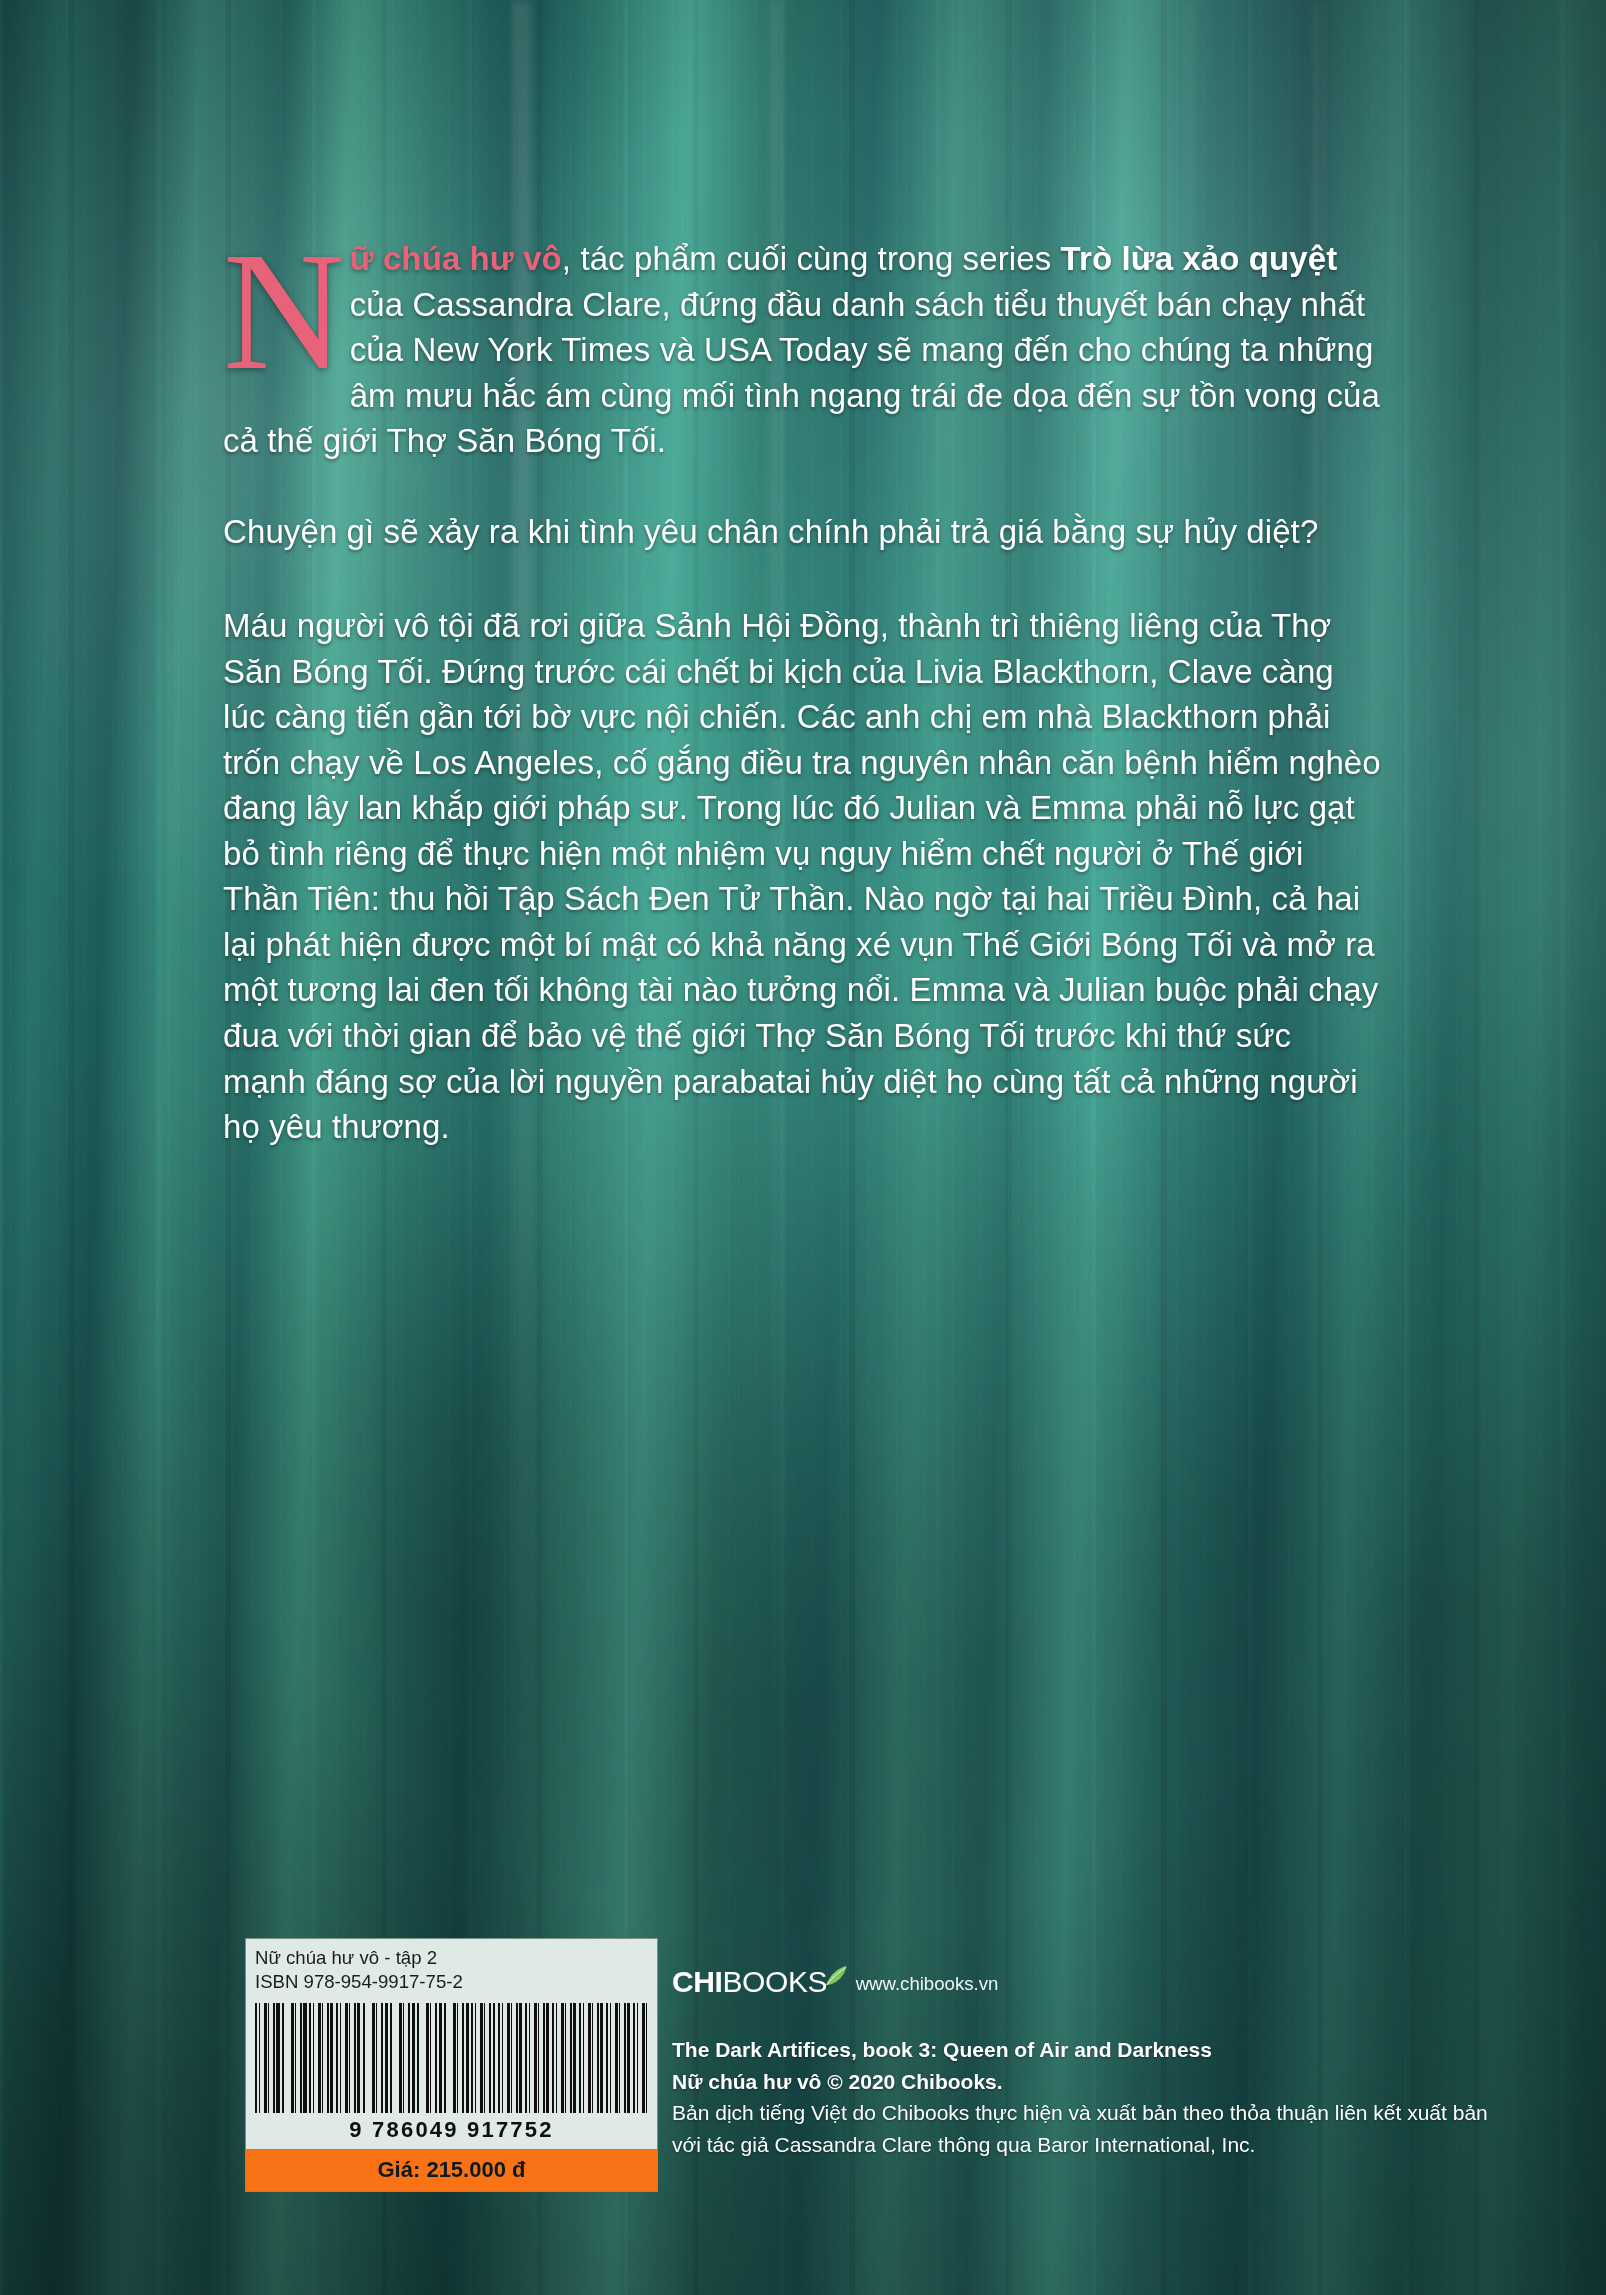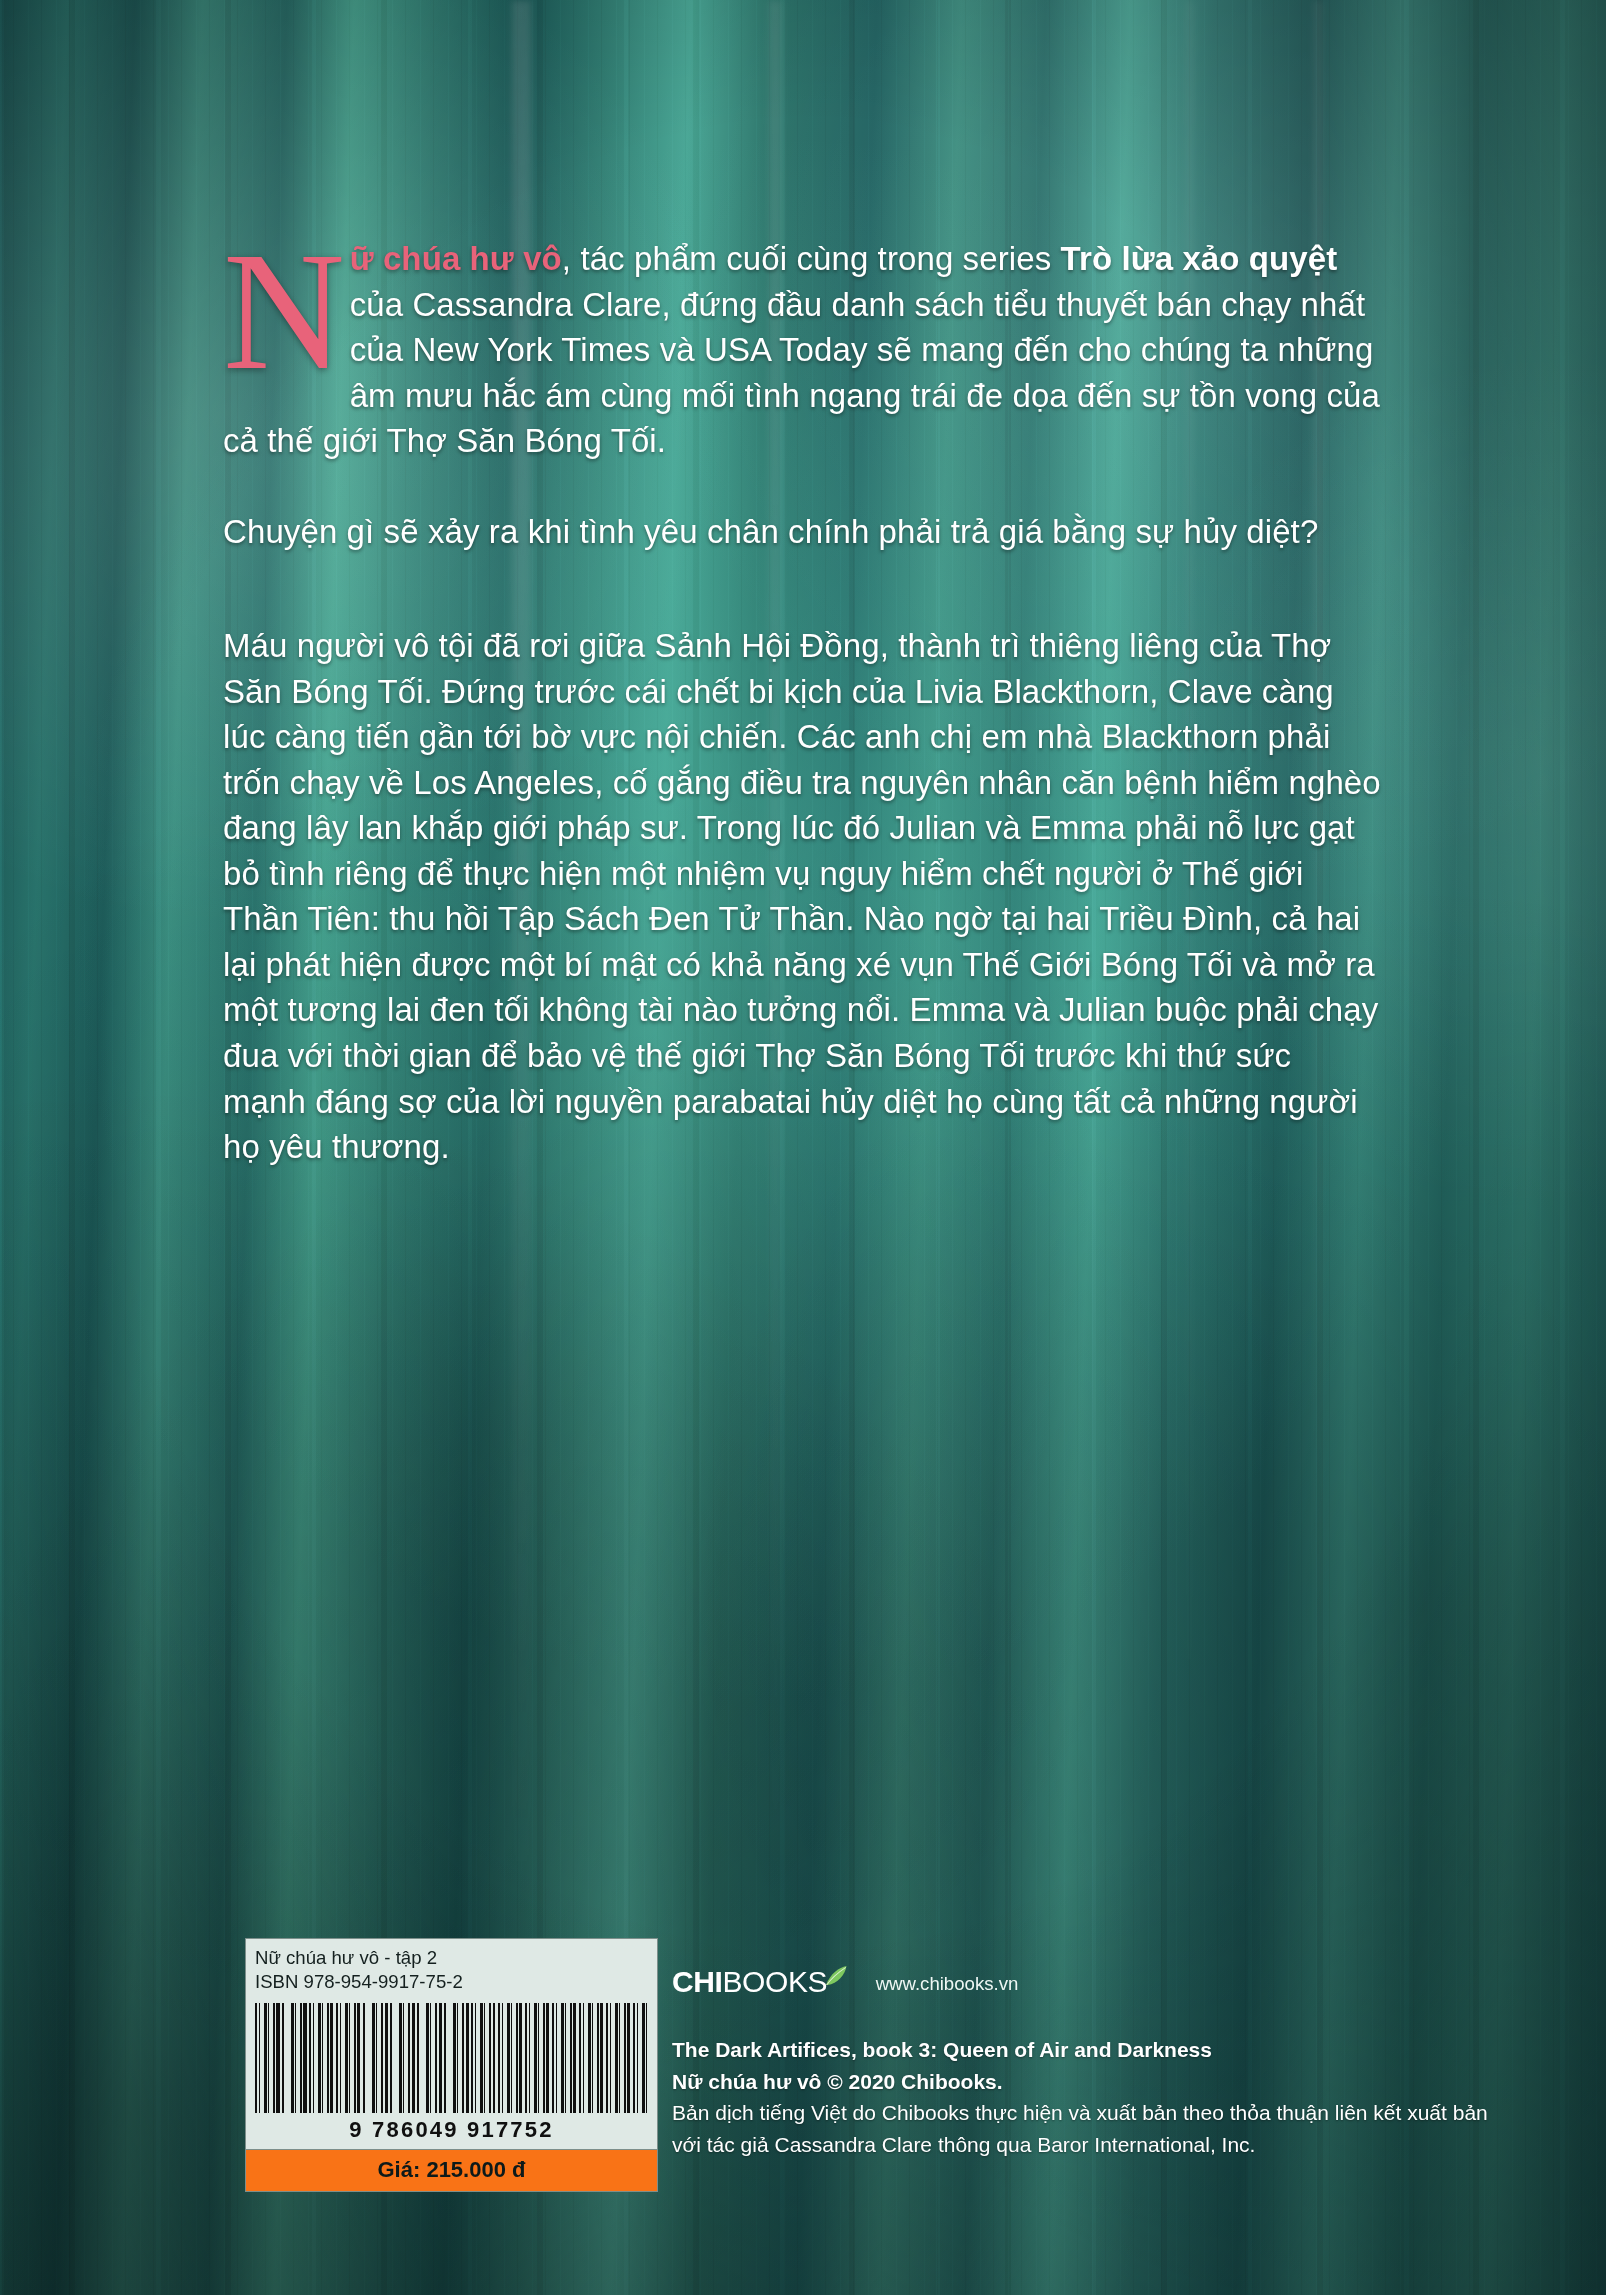--- a/index.html
+++ b/index.html
@@ -78,21 +78,21 @@
     top: 236px;
     width: 1158px;
     color: #ffffff;
     font-size: 33px;
     line-height: 1.38;
     letter-spacing: 0.1px;
     text-shadow: 0 1.5px 3.7px rgba(0,0,0,0.42);
   }
   .para { margin: 0 0 34px 0; }
   .para.first { margin-bottom: 45px; }
-  .para.second { margin-bottom: 69px; }
+  .para.second { margin-bottom: 49px; }
   .para.third { margin-bottom: 12px; }
 
   .dropcap {
     float: left;
     font-family: "Liberation Serif", serif;
     font-size: 169px;
     line-height: 0.74;
     color: #e8637a;
     margin: 13.4px 4.5px 0 0;
     text-shadow: 0 2.2px 6px rgba(0,0,0,0.38);
@@ -156,21 +156,21 @@
     color: #0d1a1a;
     padding: 6.7px 0 8.2px 0;
   }
 
   .publisher {
     position: absolute;
     left: 672px;
     top: 1967px;
     display: flex;
     align-items: flex-end;
-    gap: 28px;
+    gap: 8px;
   }
   .logo-text {
     font-size: 30px;
     font-weight: bold;
     color: #ffffff;
     letter-spacing: -0.4px;
     line-height: 1;
   }
   .logo-text .light { font-weight: normal; }
   .logo-leaf {

